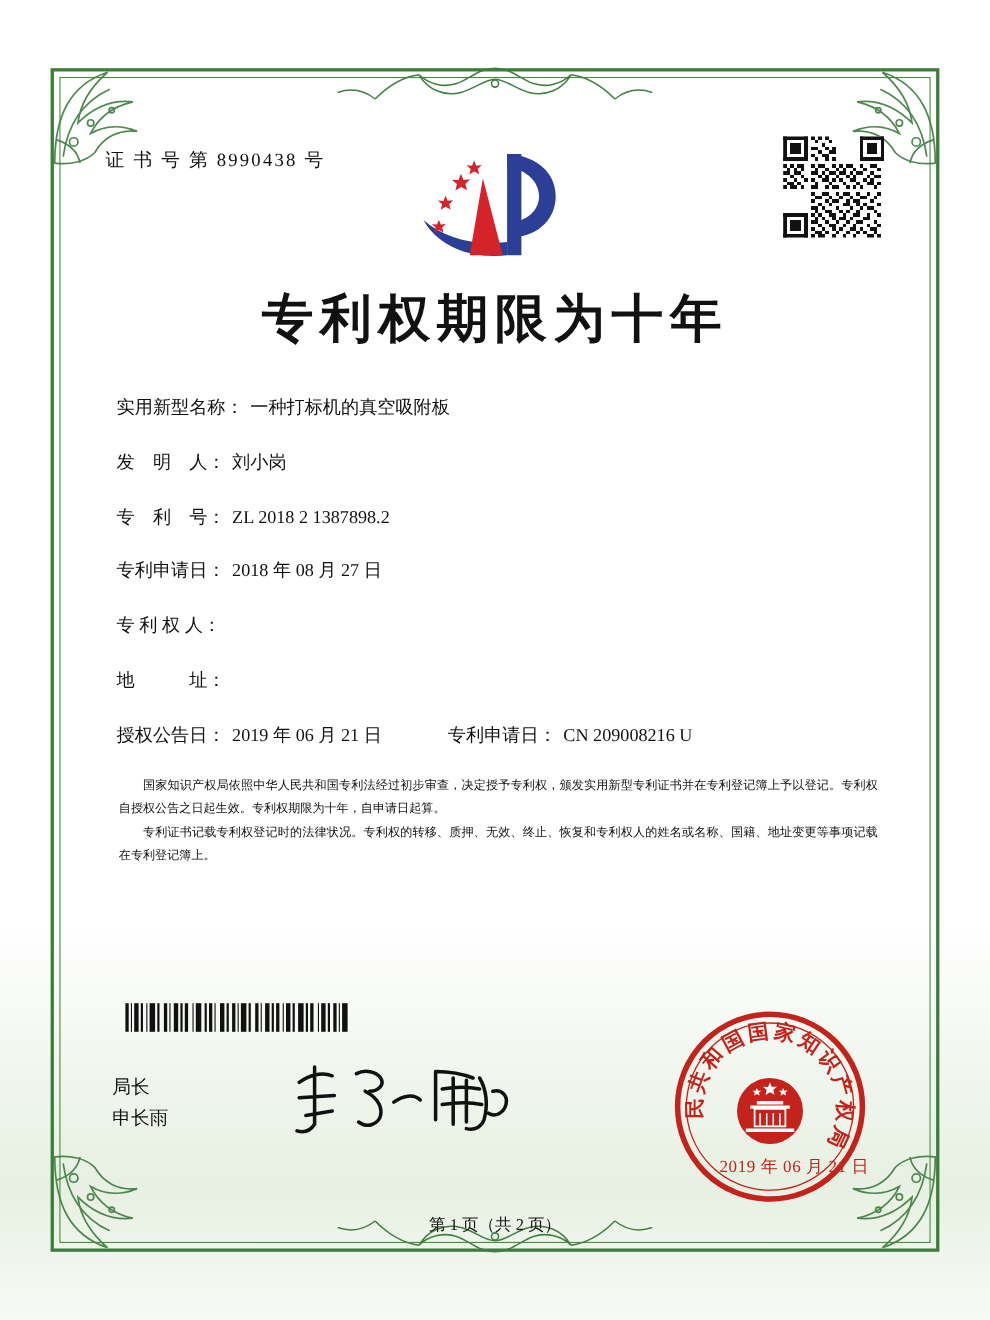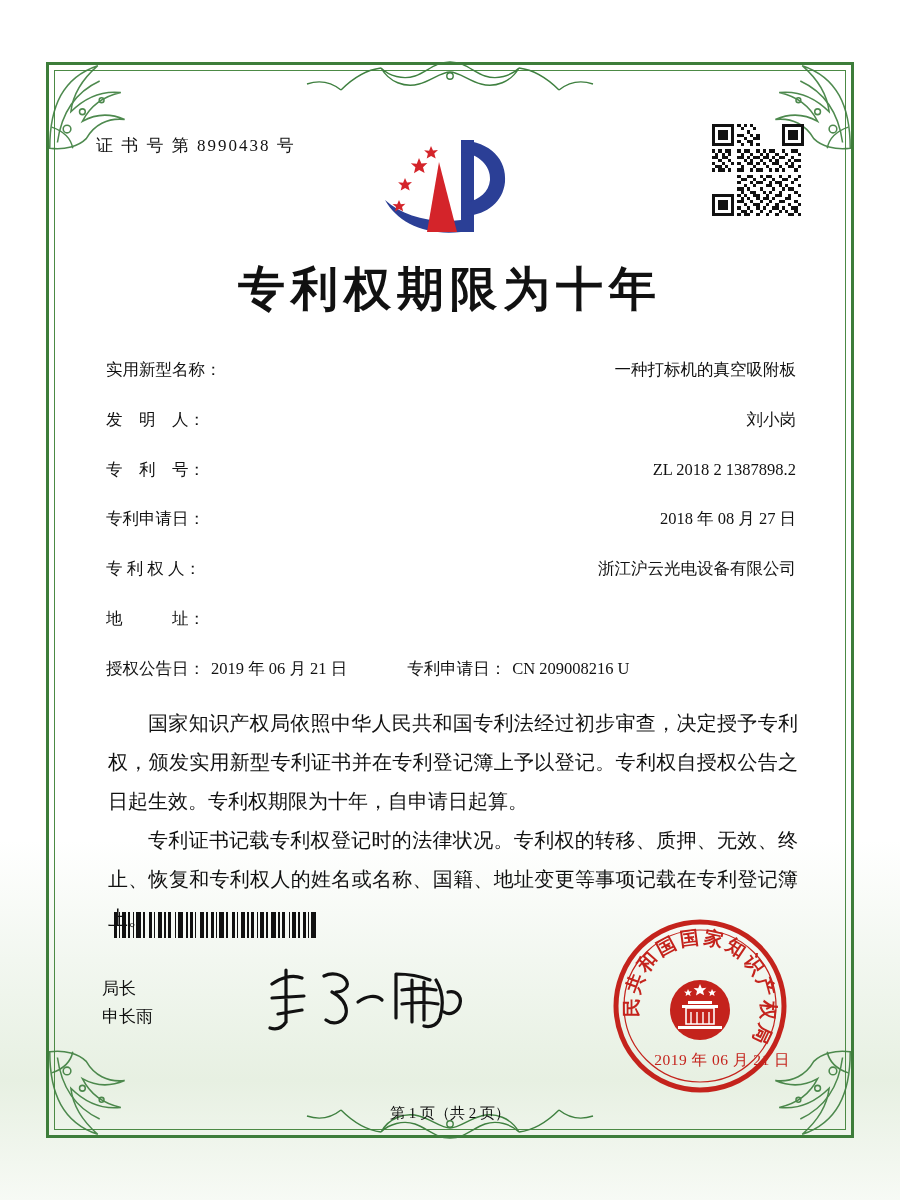--- a/index.html
+++ b/index.html
@@ -119,31 +119,30 @@
     line-height: 1.5;
   }
   .field-label {
     white-space: pre;
     flex: 0 0 auto;
   }
   .field-colon { margin: 0 2px 0 0; }
   .field-value {
     margin-left: 4px;
     flex: 1 1 auto;
-    text-align: right;
   }
   .field-row.dual .field-value { flex: 0 0 auto; }
   .field-row.dual .gap { width: 60px; flex: 0 0 auto; }
 
   
   .paragraphs {
     position: absolute;
     left: 108px; top: 704px;
     width: 690px;
-    font-size: 20px;
+    font-size: 11px;
     line-height: 1.95;
     color: #111;
     text-align: justify;
   }
   .paragraphs p { margin: 0 0 0 0; text-indent: 2em; }
 
   
   .barcode {
     position: absolute;
     left: 114px; top: 912px;
@@ -487,21 +486,20 @@
 
     <div class="field-row">
       <span class="field-label">专利申请日</span>
       <span class="field-colon">：</span>
       <span class="field-value">2018 年 08 月 27 日</span>
     </div>
 
     <div class="field-row">
       <span class="field-label">专 利 权 人</span>
       <span class="field-colon">：</span>
-      <span class="field-value">浙江沪云光电设备有限公司</span>
     </div>
 
     <div class="field-row">
       <span class="field-label">地　　　址</span>
       <span class="field-colon">：</span>
     </div>
 
     <div class="field-row dual">
       <span class="field-label">授权公告日</span>
       <span class="field-colon">：</span>

